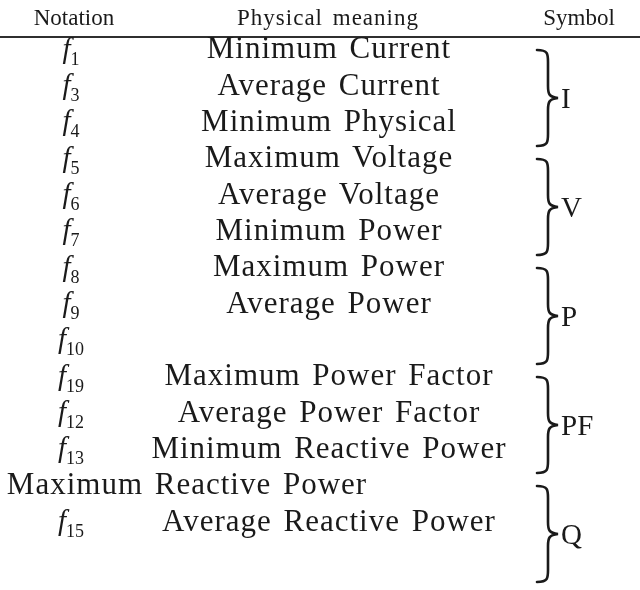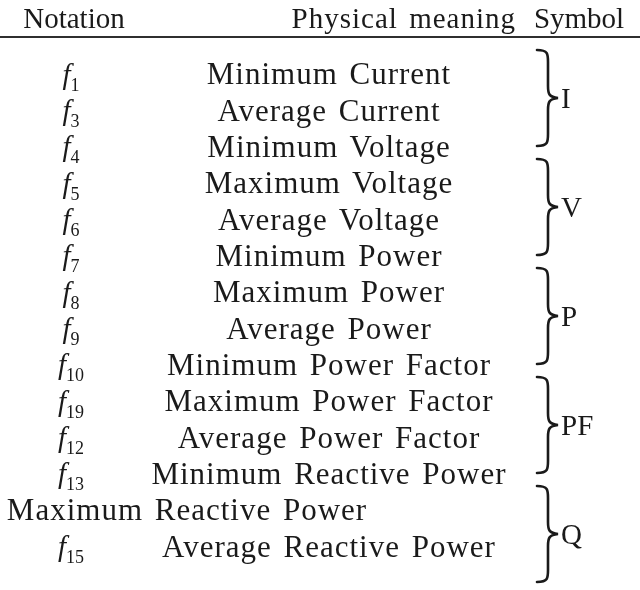--- a/index.html
+++ b/index.html
@@ -7,31 +7,31 @@
     position:relative;
     width:640px;height:590px;
     background:var(--bg,#ffffff);
     color:var(--text,#1a1a1a);
     font-family:"Liberation Serif", serif;
     overflow:hidden;
   }
   
   .hcell{
     position:absolute;top:1px;height:34px;line-height:34px;
-    font-size:29px;text-align:center;white-space:nowrap;
+    font-size:23px;text-align:center;white-space:nowrap;
   }
   .h-notation{left:4px;width:140px;}
-  .h-meaning{left:140px;width:376px;letter-spacing:1px;word-spacing:3px;text-align:right;}
+  .h-meaning{left:140px;width:376px;letter-spacing:1px;word-spacing:3px;}
   .h-symbol{left:518px;width:122px;}
   .rule{
     position:absolute;top:36px;left:0;width:640px;height:2px;
     background:var(--rule,#2f2f2f);
   }
   
-  .rows{position:absolute;top:56px;left:0;width:540px;}
+  .rows{position:absolute;top:30px;left:0;width:540px;}
   .row{display:flex;height:36.35px;align-items:center;}
   .c1{width:142px;text-align:center;font-size:29px;white-space:nowrap;}
   .c2{width:374px;text-align:center;font-size:31px;letter-spacing:1px;word-spacing:3px;white-space:nowrap;}
   .fi{font-style:italic;}
   .c1 sub{font-size:18px;line-height:0;letter-spacing:0;}
   
   .braces{position:absolute;inset:0;pointer-events:none;}
   .brace-group{
     position:absolute;left:534px;width:104px;height:104px;
     display:flex;align-items:center;
@@ -63,21 +63,21 @@
   </div>
 
 
   <div class="row">
     <div class="cell c1"><span class="fi">f</span><sub>3</sub></div>
     <div class="cell c2">Average Current</div>
   </div>
 
   <div class="row">
     <div class="cell c1"><span class="fi">f</span><sub>4</sub></div>
-    <div class="cell c2">Minimum Voltage</div>
+    <div class="cell c2">Minimum Physical</div>
   </div>
 
   <div class="row">
     <div class="cell c1"><span class="fi">f</span><sub>5</sub></div>
     <div class="cell c2">Maximum Voltage</div>
   </div>
 
   <div class="row">
     <div class="cell c1"><span class="fi">f</span><sub>6</sub></div>
     <div class="cell c2">Average Voltage</div>
@@ -93,21 +93,20 @@
     <div class="cell c2">Maximum Power</div>
   </div>
 
   <div class="row">
     <div class="cell c1"><span class="fi">f</span><sub>9</sub></div>
     <div class="cell c2">Average Power</div>
   </div>
 
   <div class="row">
     <div class="cell c1"><span class="fi">f</span><sub>10</sub></div>
-    <div class="cell c2">Minimum Power Factor</div>
   </div>
 
   <div class="row">
     <div class="cell c1"><span class="fi">f</span><sub>19</sub></div>
     <div class="cell c2">Maximum Power Factor</div>
   </div>
 
   <div class="row">
     <div class="cell c1"><span class="fi">f</span><sub>12</sub></div>
     <div class="cell c2">Average Power Factor</div>

